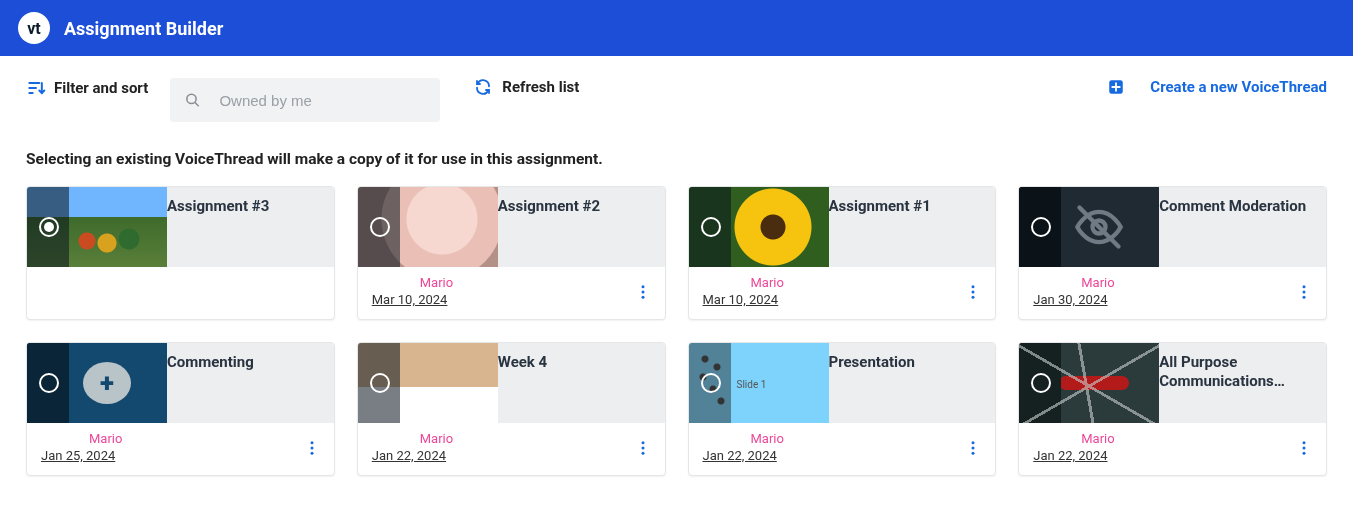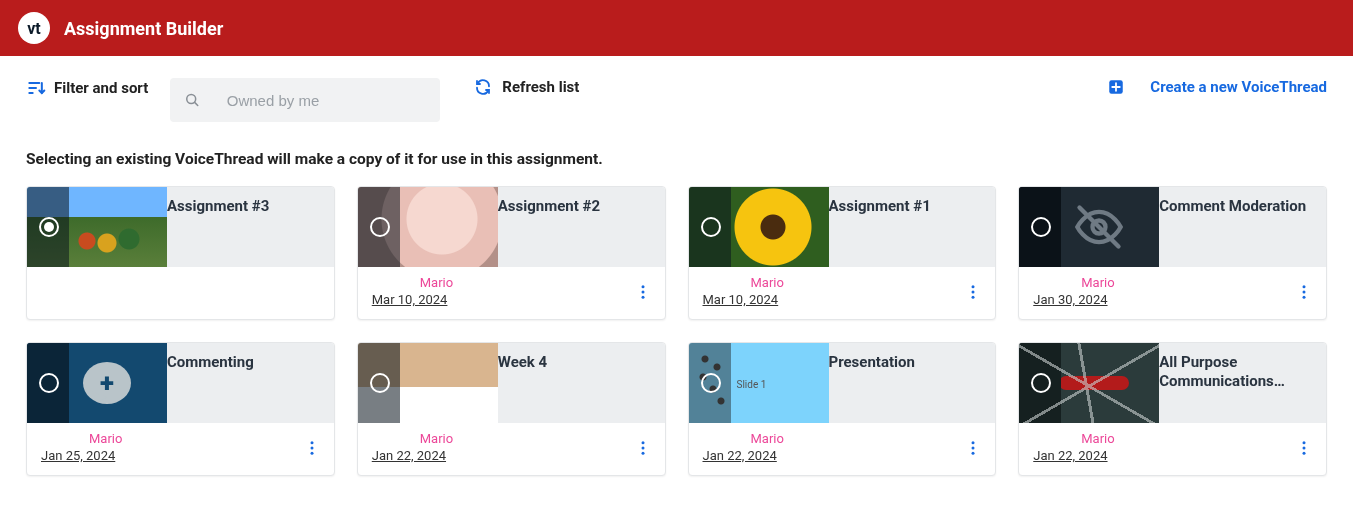--- a/index.html
+++ b/index.html
@@ -3,21 +3,21 @@
 <meta charset="utf-8">
 <style>
   * { box-sizing: border-box; margin: 0; padding: 0; }
   body {
     font-family: -apple-system, BlinkMacSystemFont, "Segoe UI", Roboto, Helvetica, Arial, sans-serif;
     background: #fff;
     width: 1353px;
     color: #212529;
   }
   .header {
-    background: #b91c1c;
+    background: #1d4ed8;
     height: 56px;
     display: flex;
     align-items: center;
     padding: 0 18px;
     gap: 14px;
   }
   .logo {
     width: 32px; height: 32px;
     background: #fff;
     border-radius: 50%;
@@ -45,21 +45,21 @@
     font-weight: 700; font-size: 15px; color: #222;
     cursor: pointer;
   }
   .searchbox {
     display: flex; align-items: center;
     background: #f1f2f3;
     border-radius: 4px;
     height: 44px;
     padding: 0 14px;
     width: 270px;
-    gap: 26px;
+    gap: 18px;
     color: #888;
   }
   .searchbox input {
     border: none; outline: none; background: transparent;
     font-size: 15px; color: #555; width: 100%;
   }
   .searchbox input::placeholder { color: #9aa0a6; }
   .refresh {
     display: flex; align-items: center; gap: 10px;
     font-weight: 700; font-size: 15px; color: #222;

